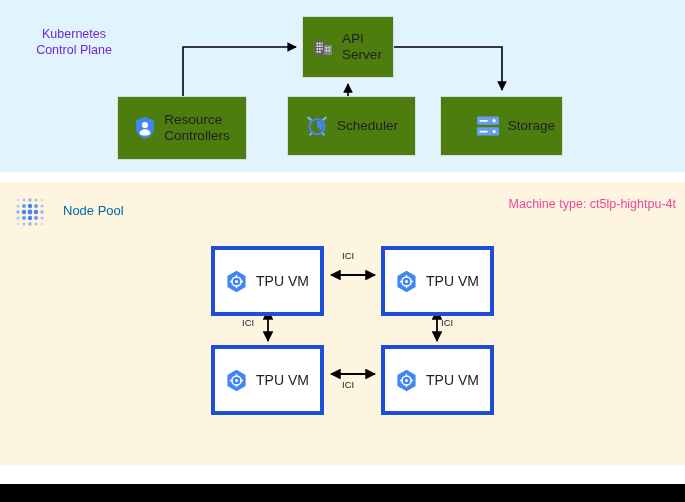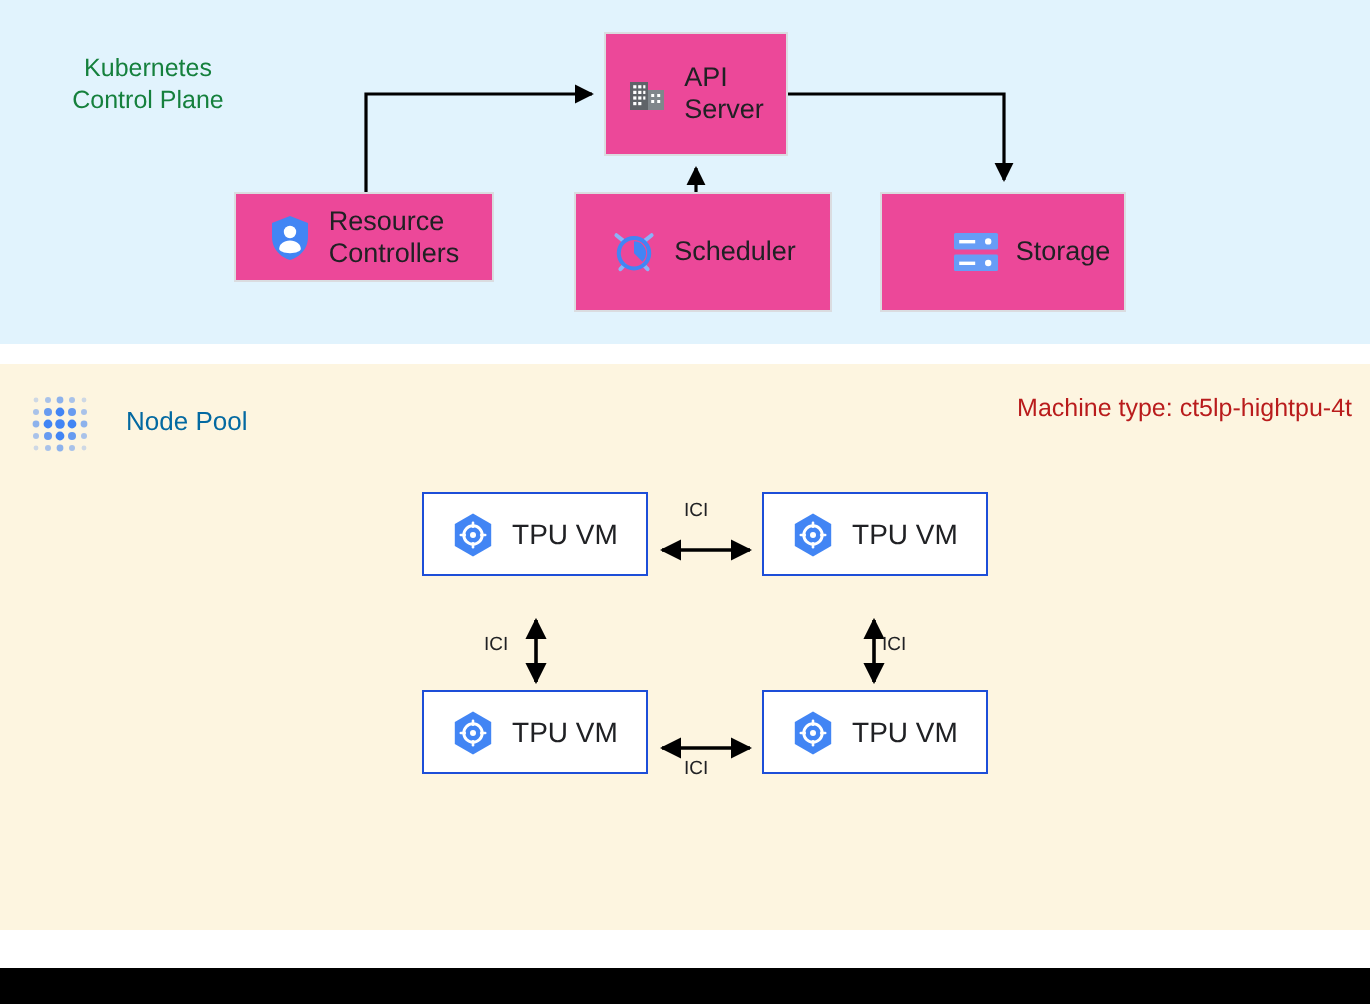--- a/index.html
+++ b/index.html
@@ -39,21 +39,21 @@
     width: 685px;
     height: 18px;
     background: #000000;
   }
 
   
   .panel-title {
     position: absolute;
     font-size: 12.5px;
     line-height: 16px;
-    color: #15803d;
+    color: #6d28d9;
     white-space: pre-line;
     text-align: center;
   }
   #control-plane-title {
     left: 14px;
     top: 26px;
     width: 120px;
   }
 
   #node-pool-label {
@@ -64,60 +64,60 @@
     color: #0369a1;
   }
 
   #machine-info {
     position: absolute;
     right: 9px;
     top: 196px;
     text-align: center;
     font-size: 12.5px;
     line-height: 17px;
-    color: #b91c1c;
+    color: #ec4899;
   }
 
   
   .node-box {
     position: absolute;
-    background: #ec4899;
+    background: #4d7c0f;
     border: 1px solid #dadce0;
     box-sizing: border-box;
     display: flex;
     align-items: center;
     justify-content: center;
     gap: 8px;
   }
   .node-box .node-label {
     font-size: 13.5px;
     line-height: 16px;
     color: #202124;
     white-space: pre-line;
   }
   .node-icon {
     display: block;
     flex: 0 0 auto;
     line-height: 0;
   }
 
   #box-api-server   { left: 302px; top: 16px;  width: 92px;  height: 62px; }
-  #box-resource-ctl { left: 117px; top: 96px;  width: 130px; height: 45px; }
+  #box-resource-ctl { left: 117px; top: 96px;  width: 130px; height: 64px; }
   #box-scheduler    { left: 287px; top: 96px;  width: 129px; height: 60px; align-items: center; }
   #box-storage      { left: 440px; top: 96px;  width: 123px; height: 60px; padding-left: 28px; }
 
   #box-api-server .node-label { text-align: left; }
 
   .tpu-box {
     position: absolute;
     background: #ffffff;
-    border: 1px solid #1d4ed8;
+    border: 4px solid #1d4ed8;
     box-sizing: border-box;
     width: 113px;
-    height: 42px;
+    height: 70px;
     display: flex;
     align-items: center;
     justify-content: center;
     gap: 9px;
   }
   .tpu-box .node-label { font-size: 14px; color: #202124; }
 
   #tpu-vm-0 { left: 211px; top: 246px; }
   #tpu-vm-1 { left: 381px; top: 246px; }
   #tpu-vm-2 { left: 211px; top: 345px; }

